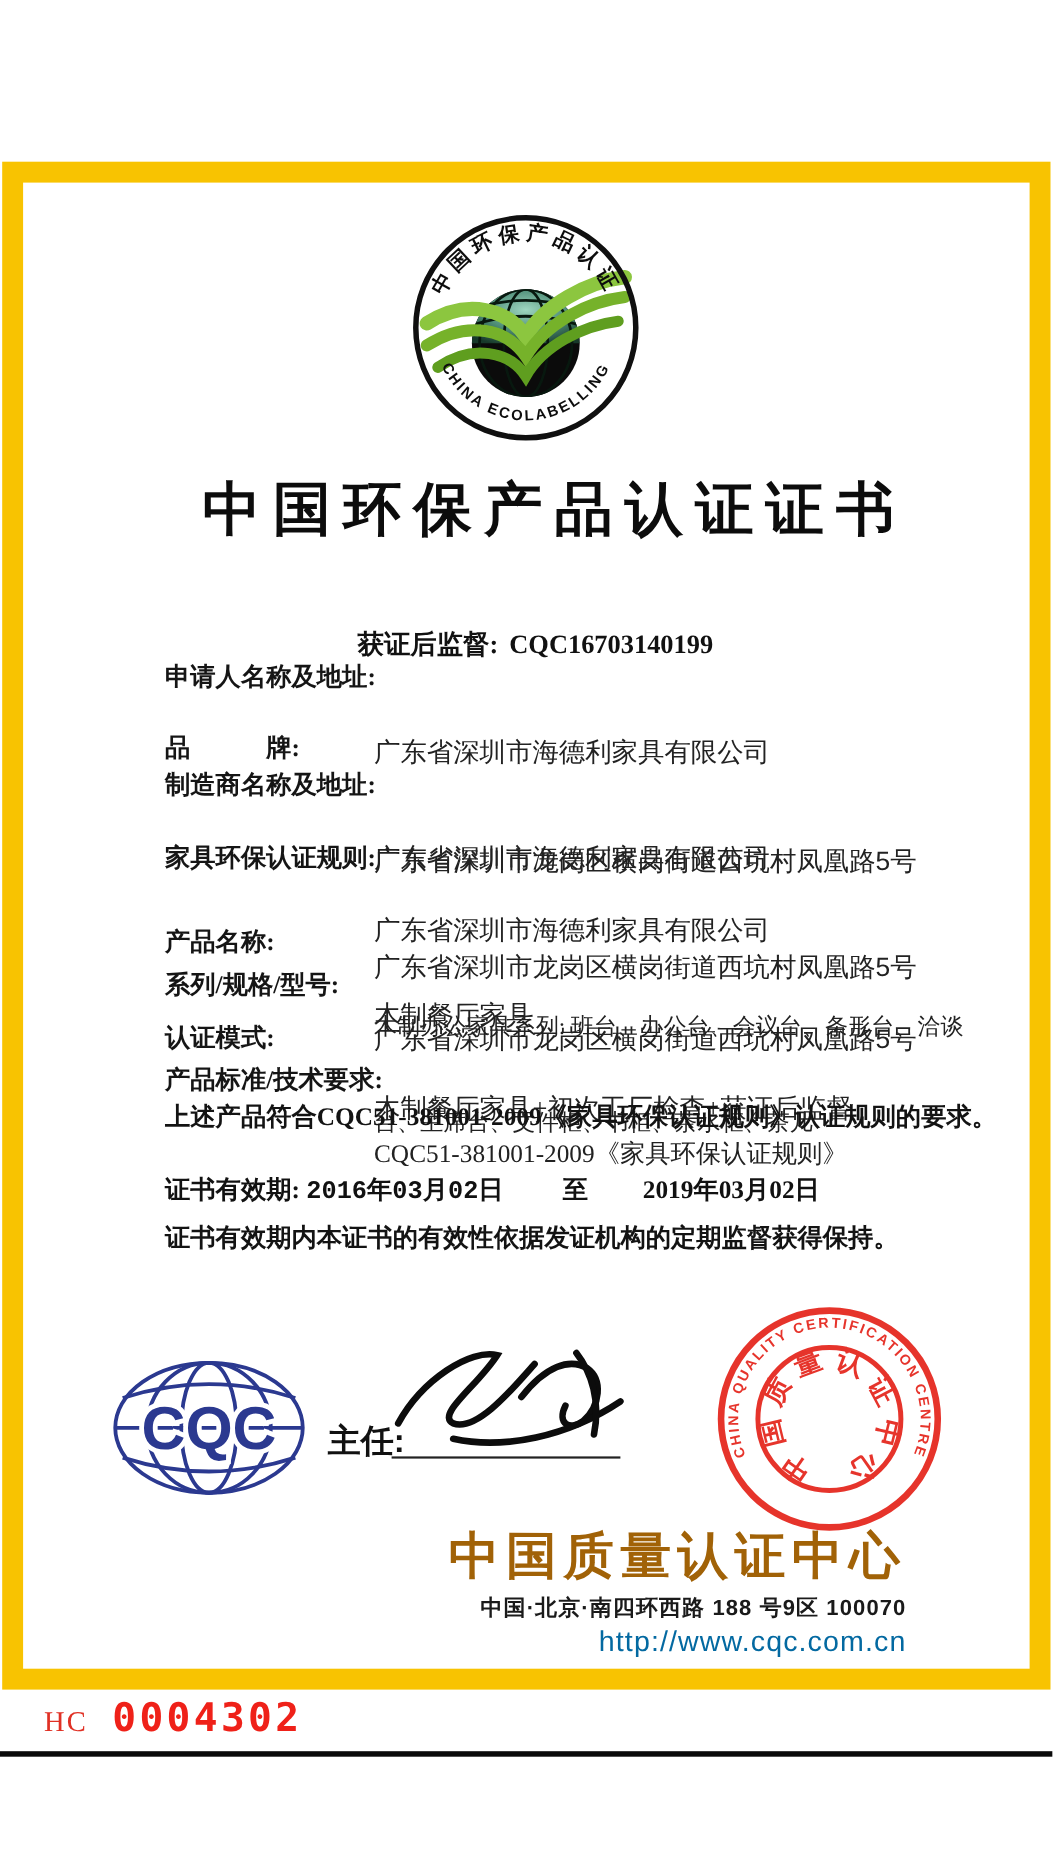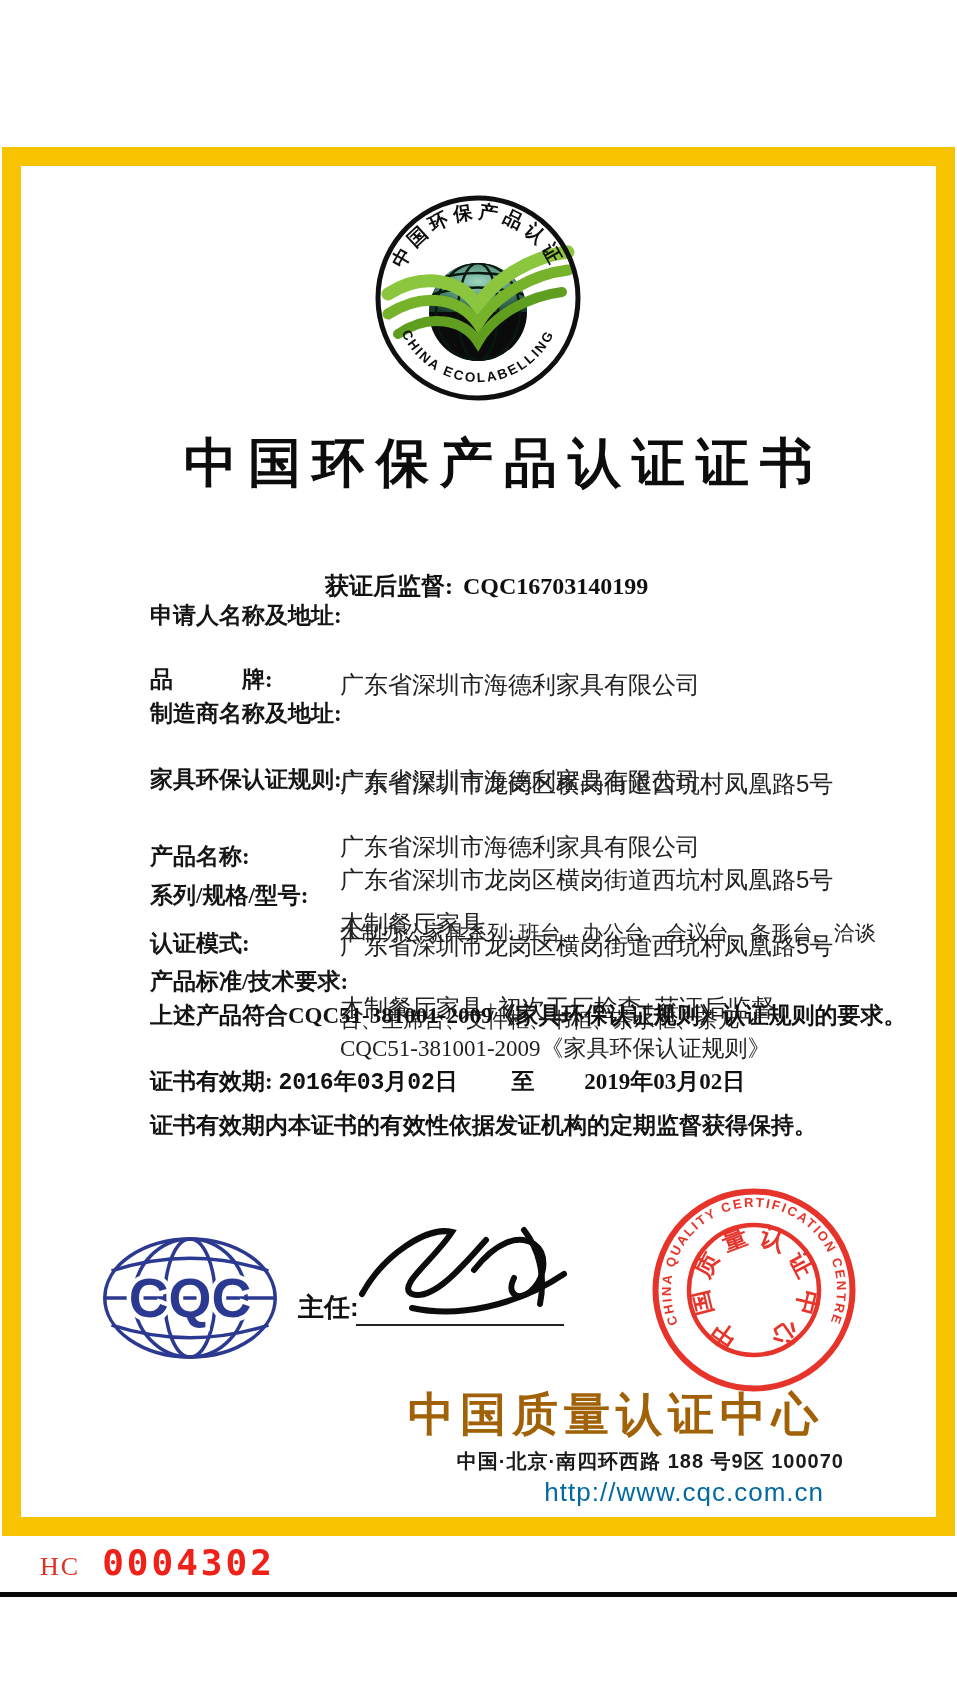--- a/index.html
+++ b/index.html
@@ -21,24 +21,24 @@
   .certno .val{font-weight:bold;font-family:"Liberation Serif",serif;margin-left:10px;}
   .flabel{left:150px;font-size:23px;font-weight:bold;color:#151515;white-space:pre;}
   .fvalue{left:340px;font-size:24px;font-family:"Liberation Sans",sans-serif;color:#222;line-height:33px;white-space:pre;}
   .fvalue.small{font-size:21px;line-height:29px;font-family:"Liberation Serif",serif;}
   .statement{left:150px;width:792px;font-size:23px;font-weight:bold;line-height:35px;color:#131313;}
   .validity{left:150px;font-size:23px;font-weight:bold;white-space:nowrap;}
   .validity .d1{font-family:Liberation Mono, monospace;}
   .validity .zhi{margin-left:48px;}
   .validity .d2{margin-left:44px;}
   .note{left:150px;font-size:23px;font-weight:bold;color:#131313;white-space:nowrap;}
-  .director{left:298px;top:1290px;font-size:26px;font-weight:bold;font-family:"Liberation Sans",sans-serif;}
+  .director{left:298px;top:1290px;font-size:30px;font-weight:bold;font-family:"Liberation Sans",sans-serif;}
   .sigline{left:356px;top:1324px;width:208px;height:2px;background:#222;}
   .orgname{top:1384px;font-family:"Liberation Sans",sans-serif;font-weight:bold;font-size:46px;letter-spacing:6px;color:#a16207;}
-  .orgaddr{top:1448px;font-family:"Liberation Sans",sans-serif;font-weight:bold;font-size:20px;color:#1a1a1a;letter-spacing:1px;padding-left:20px;}
+  .orgaddr{top:1448px;font-family:"Liberation Sans",sans-serif;font-weight:bold;font-size:20px;color:#1a1a1a;letter-spacing:1px;}
   .orgweb{top:1477px;font-family:"Liberation Sans",sans-serif;font-size:26px;color:#0369a1;letter-spacing:1px;}
   .serial{left:40px;top:1542px;white-space:nowrap;}
   .serial .hc{font-family:"Liberation Serif",serif;font-size:26px;color:#e03024;letter-spacing:2px;vertical-align:baseline;}
   .serial .num{font-family:"DejaVu Sans Mono",monospace;font-weight:bold;font-size:36px;color:#ef2119;letter-spacing:3px;margin-left:18px;}
   .scanline{left:0;top:1592px;width:957px;height:5px;background:#0a0a0a;}
   .stampwrap{left:651px;top:1187px;width:206px;height:206px;opacity:.93;z-index:3;}
   svg text{font-family:"Liberation Sans",sans-serif;}
 </style>
 </head>
 <body>

